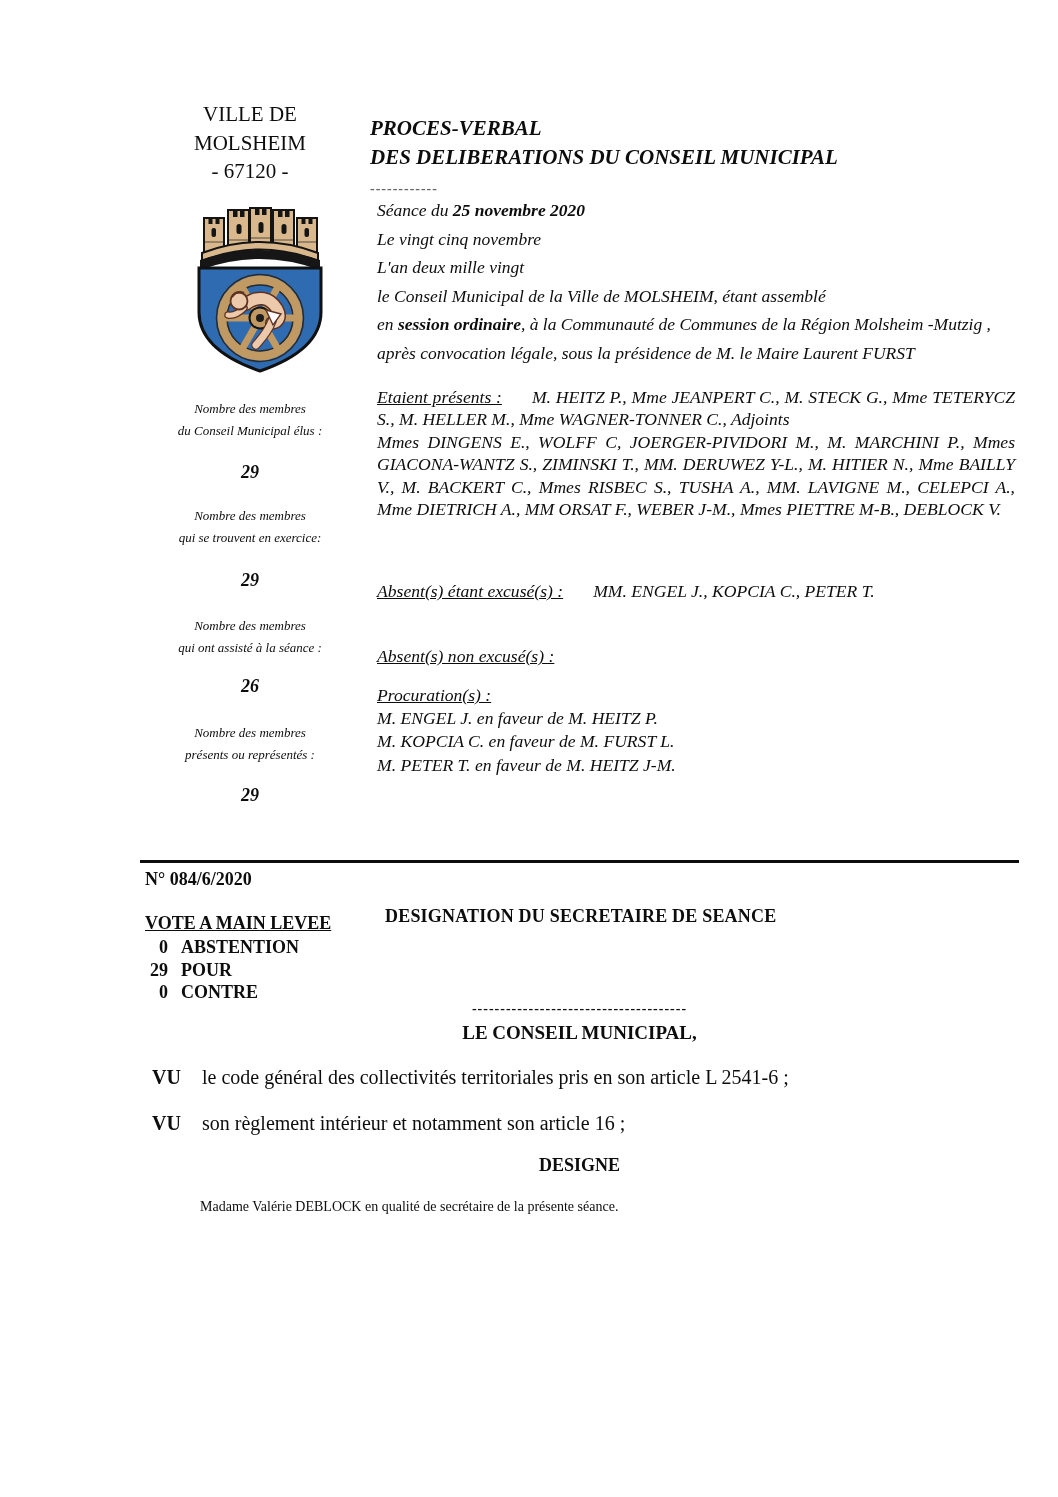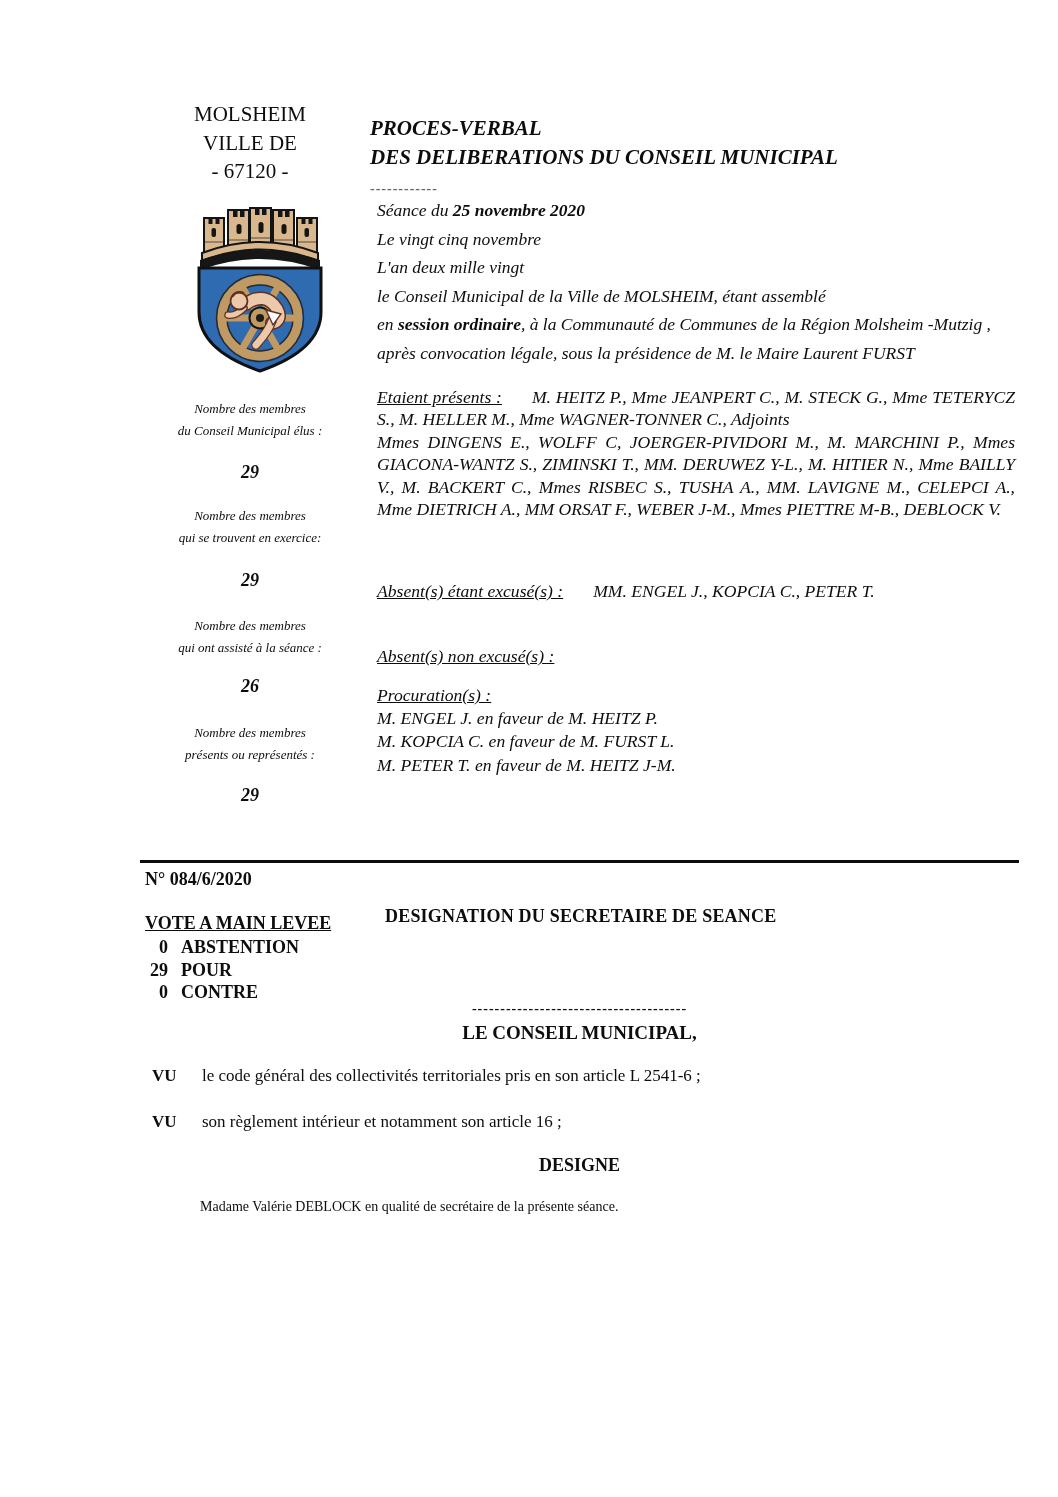--- a/index.html
+++ b/index.html
@@ -70,38 +70,38 @@
   .vote-count { width:26px; text-align:right; }
   .vote-label { margin-left:13px; }
   .mid-sep {
     position:absolute; left:140px; top:1001px; width:879px; text-align:center;
     font-weight:bold; font-size:14px; letter-spacing:1px; color:#111;
   }
   .council-heading {
     position:absolute; left:140px; top:1022px; width:879px; text-align:center;
     font-weight:bold; font-size:19px;
   }
-  .vu-row { position:absolute; left:152px; width:862px; font-size:17px; display:flex; }
+  .vu-row { position:absolute; left:152px; width:862px; font-size:20px; display:flex; }
   .vu-row.first  { top:1066px; }
   .vu-row.second { top:1112px; }
   .vu-key { font-weight:bold; width:50px; flex:0 0 auto; }
   .designe-heading {
     position:absolute; left:140px; top:1155px; width:879px; text-align:center;
     font-weight:bold; font-size:18px;
   }
   .final-line { position:absolute; left:200px; top:1199px; font-size:14px; }
 </style>
 </head>
 <body>
 
 <div class="page">
 
   <div class="city-block">
+    <div>VILLE DE</div>
     <div>MOLSHEIM</div>
-    <div>VILLE DE</div>
     <div>- 67120 -</div>
   </div>
 
   <div class="title-block">
     <div>PROCES-VERBAL</div>
     <div>DES DELIBERATIONS DU CONSEIL MUNICIPAL</div>
     <div class="title-sep">------------</div>
   </div>
 
   <svg class="crest" viewBox="0 0 140 178" xmlns="http://www.w3.org/2000/svg">

